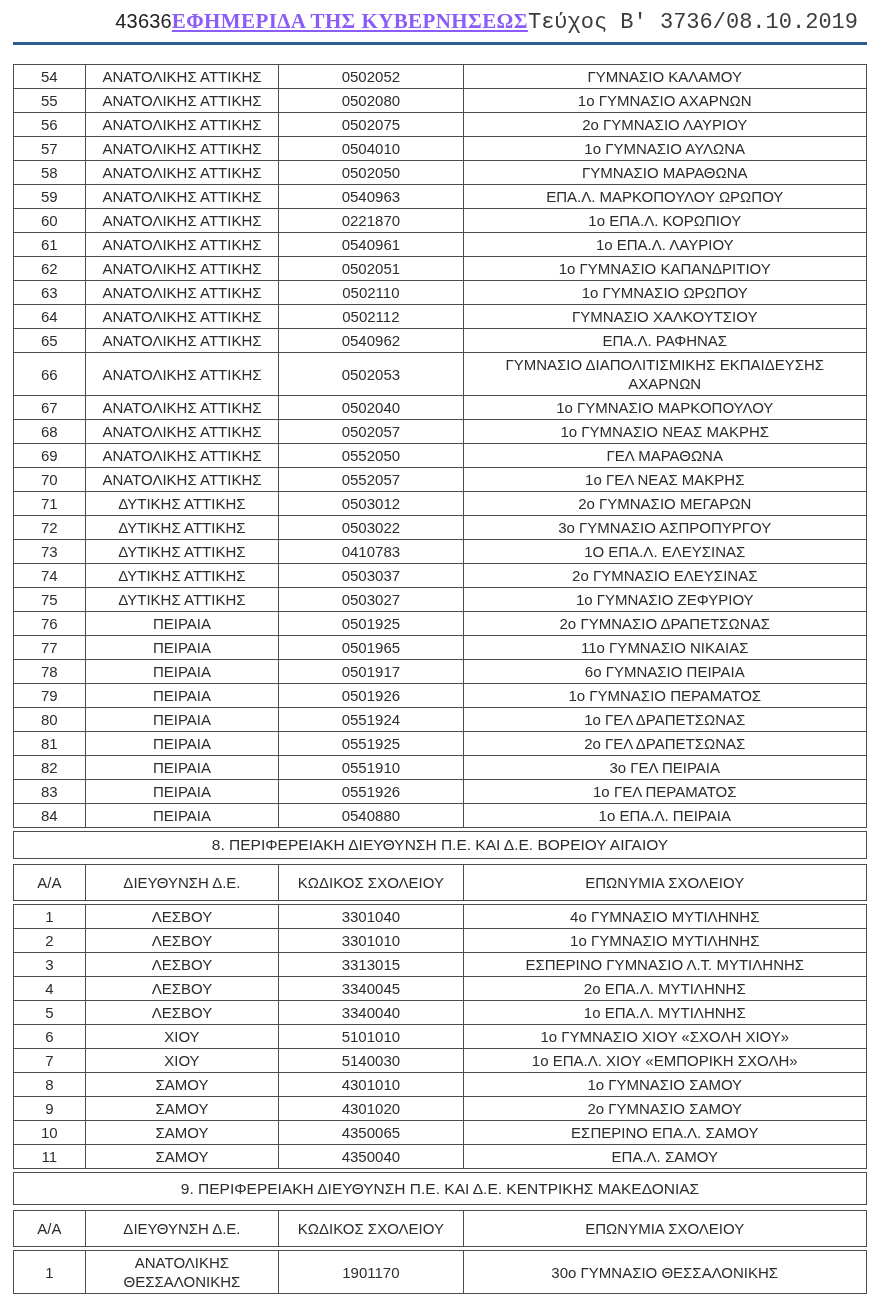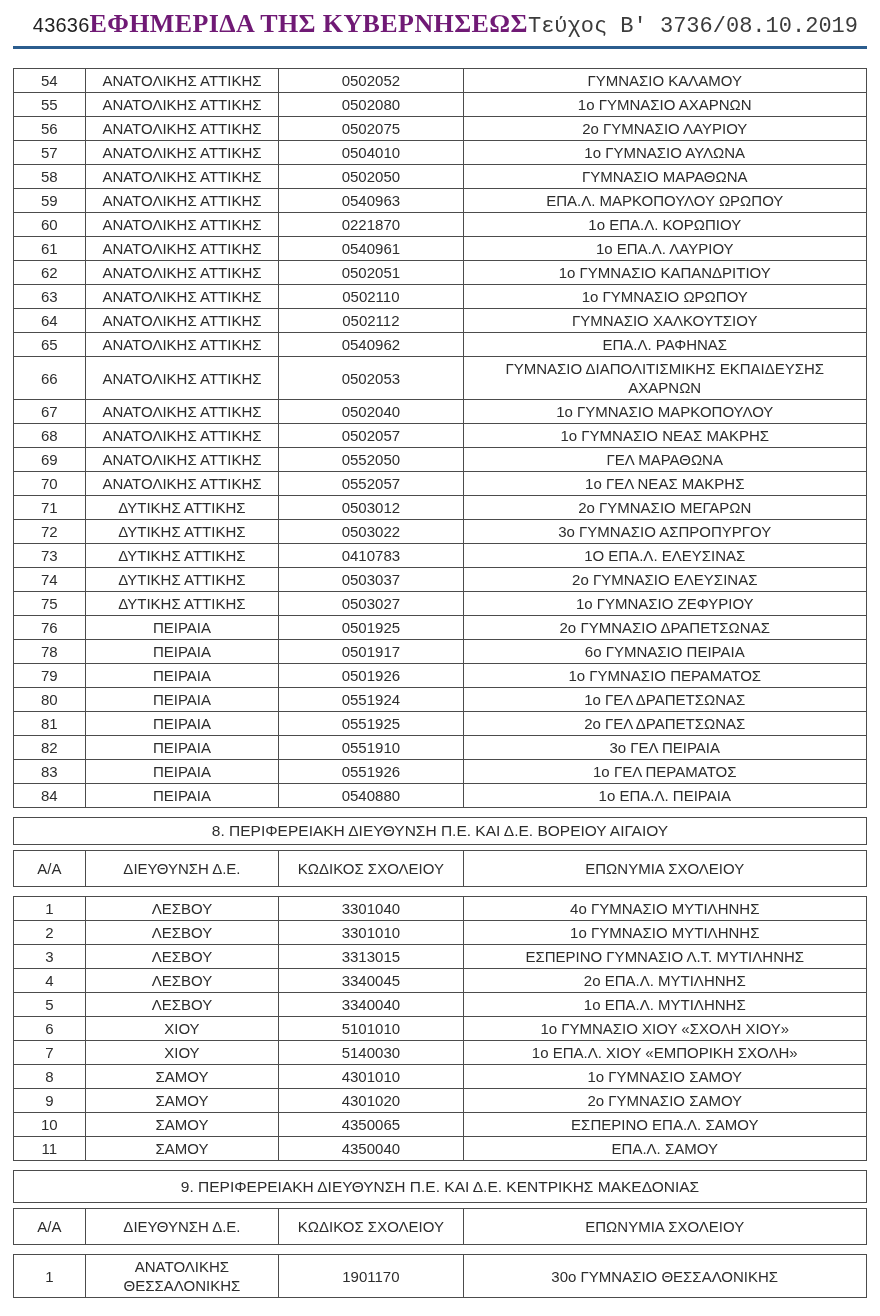--- a/index.html
+++ b/index.html
@@ -1,34 +1,34 @@
 <!DOCTYPE html>
 <html><head>
 <meta charset="utf-8">
 <style>
   html,body{margin:0;padding:0;background:#ffffff;}
   body{width:880px;height:1316px;font-family:"Liberation Sans",sans-serif;overflow:hidden;}
   .page{padding:0 13px;}
   .masthead-bar{display:flex;justify-content:flex-end;align-items:baseline;padding:9px 9px 0 9px;}
   .page-number{font-size:20px;color:#222222;letter-spacing:0.2px;}
-  .masthead-title{font-family:"Liberation Serif",serif;font-weight:bold;font-size:26px;color:#701a75;letter-spacing:0.4px;}
+  .masthead-title{font-family:"Liberation Serif",serif;font-weight:bold;font-size:21px;color:#8b5cf6;letter-spacing:0.4px;text-decoration:underline;}
   .issue-label{font-size:22px;color:#3c3c3c;font-family:Liberation Mono, monospace;}
   .blue-rule{height:3px;background:#2b5d8e;margin-top:7px;}
   table{width:100%;border-collapse:collapse;table-layout:fixed;}
   .tbl{margin-top:0;}
   #table-continued{margin-top:19px;}
   td,th{border:1.5px solid #4c4c4c;text-align:center;vertical-align:middle;
         color:#2d2d2d;font-size:15px;font-weight:normal;line-height:19px;padding:2px 6px;}
   .hdr-table th{height:31px;}
   col.c0{width:8.4%;} col.c1{width:22.7%;} col.c2{width:21.6%;} col.c3{width:47.3%;}
   .section-band{border:1.5px solid #4c4c4c;display:flex;align-items:center;justify-content:center;
-        color:#2d2d2d;font-size:15.5px;margin-top:9px;margin-bottom:5px;}
+        color:#2d2d2d;font-size:15.5px;margin-top:3px;margin-bottom:5px;}
   .band-8{height:26px;}
   .band-9{height:31px;}
-  .hdr-gap{margin-bottom:9px;}
+  .hdr-gap{margin-bottom:3px;}
 </style>
 </head>
 <body>
 
 <div class="page">
 
   <div class="masthead-bar">
     <span class="page-number">43636</span>
     <span class="masthead-title">ΕΦΗΜΕΡΙΔΑ ΤΗΣ ΚΥΒΕΡΝΗΣΕΩΣ</span>
     <span class="issue-label">Τεύχος Β' 3736/08.10.2019</span>
@@ -175,20 +175,26 @@
           <td>0503027</td>
           <td>1ο ΓΥΜΝΑΣΙΟ ΖΕΦΥΡΙΟΥ</td>
         </tr>
         <tr>
           <td>76</td>
           <td>ΠΕΙΡΑΙΑ</td>
           <td>0501925</td>
           <td>2ο ΓΥΜΝΑΣΙΟ ΔΡΑΠΕΤΣΩΝΑΣ</td>
         </tr>
         <tr>
+          <td>77</td>
+          <td>ΠΕΙΡΑΙΑ</td>
+          <td>0501965</td>
+          <td>11ο ΓΥΜΝΑΣΙΟ ΝΙΚΑΙΑΣ</td>
+        </tr>
+        <tr>
           <td>78</td>
           <td>ΠΕΙΡΑΙΑ</td>
           <td>0501917</td>
           <td>6ο ΓΥΜΝΑΣΙΟ ΠΕΙΡΑΙΑ</td>
         </tr>
         <tr>
           <td>79</td>
           <td>ΠΕΙΡΑΙΑ</td>
           <td>0501926</td>
           <td>1ο ΓΥΜΝΑΣΙΟ ΠΕΡΑΜΑΤΟΣ</td>

